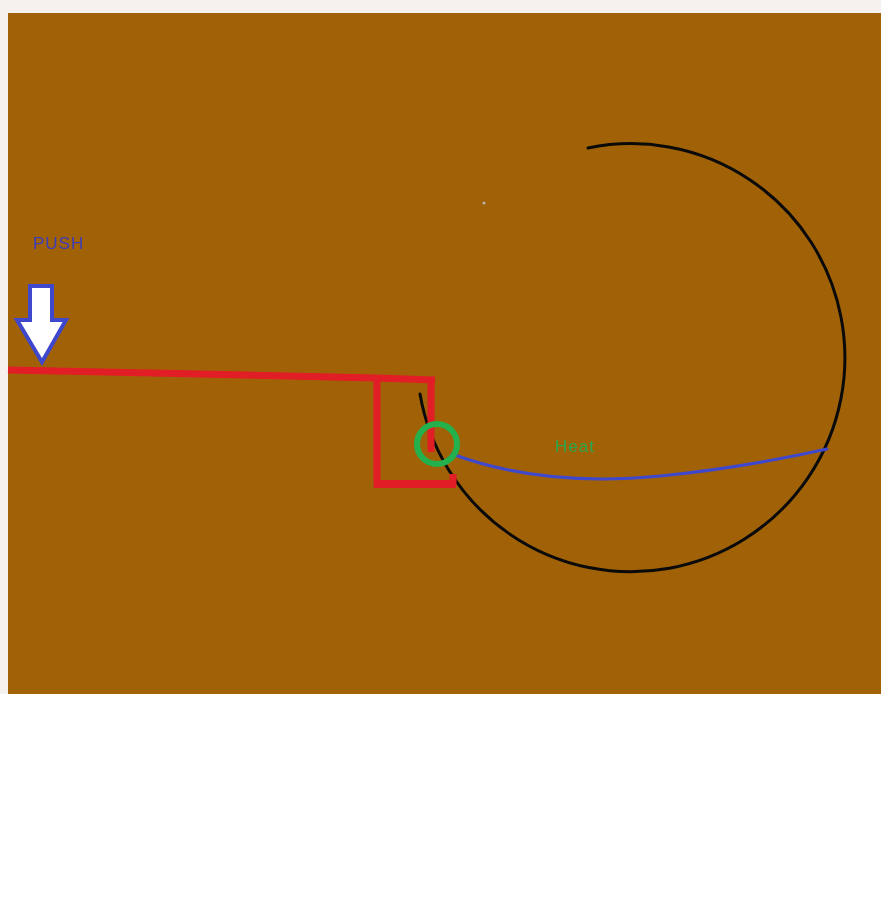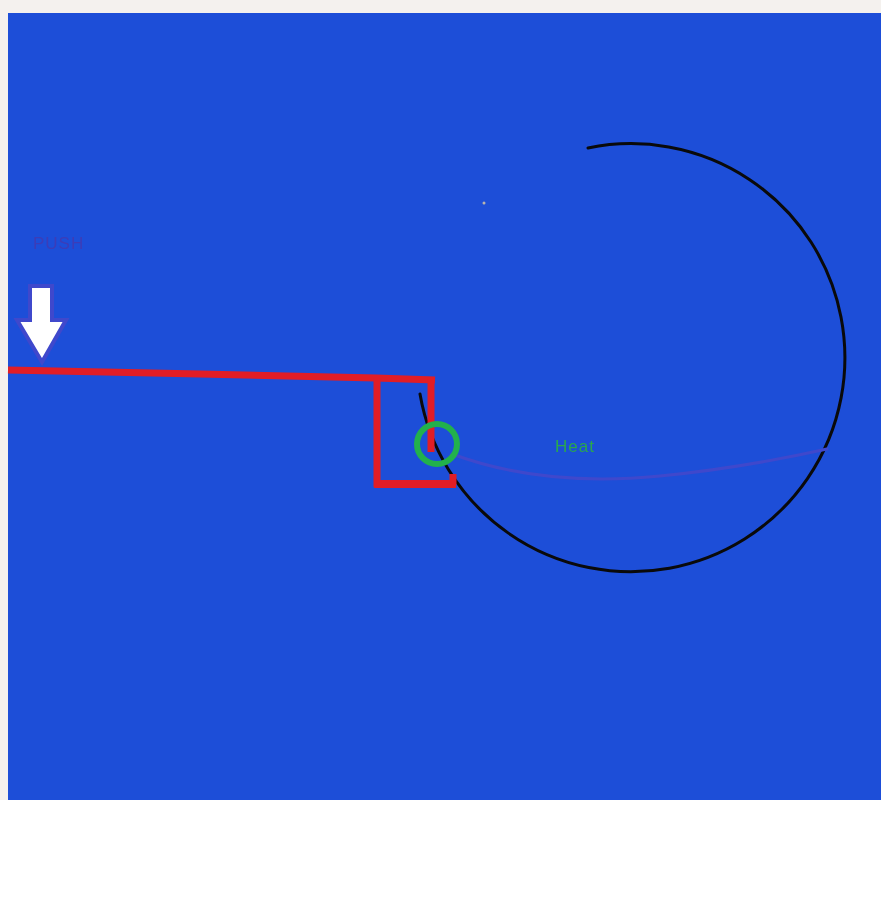--- a/index.html
+++ b/index.html
@@ -4,22 +4,22 @@
 <style>
   html, body {
     margin: 0;
     padding: 0;
     background: #ffffff;
     font-family: "Liberation Sans", sans-serif;
   }
   .canvas {
     position: relative;
     width: 881px;
-    height: 800px;
-    background: #1d4ed8;
+    height: 694px;
+    background: #a16207;
     overflow: hidden;
   }
   .margin-strip {
     position: absolute;
     background: #f4f1ee;
   }
   .margin-top { left: 0; top: 0; width: 881px; height: 13px; }
   .margin-left { left: 0; top: 0; width: 8px; height: 900px; }
   .drawing {
     position: absolute;

